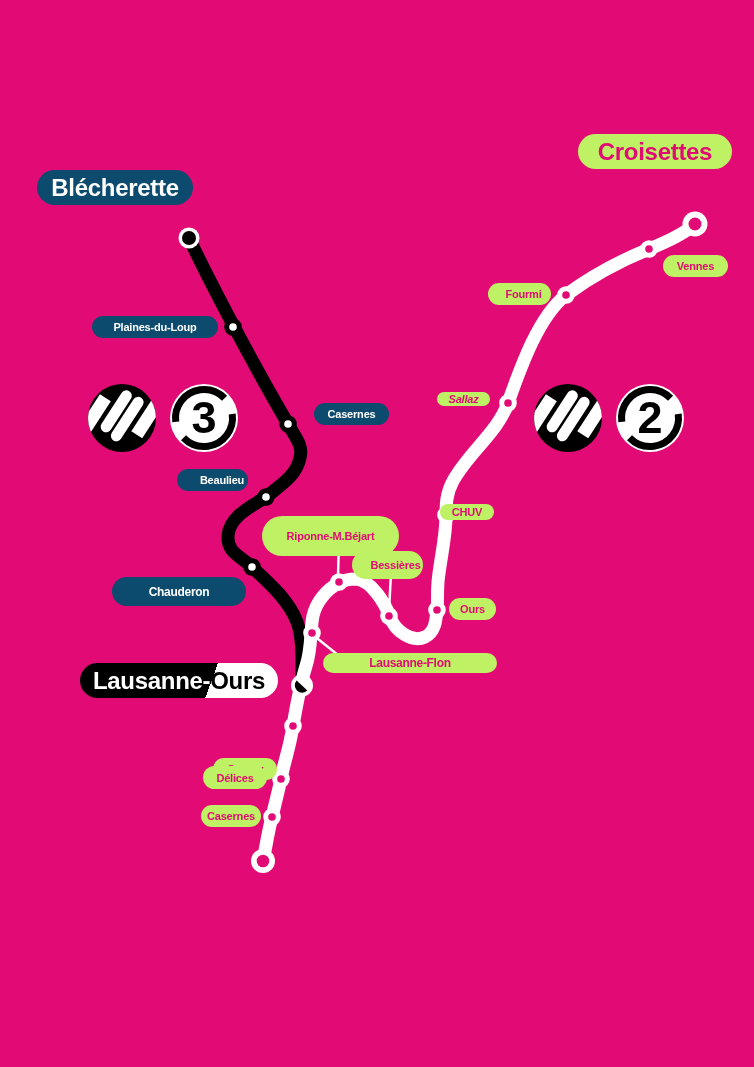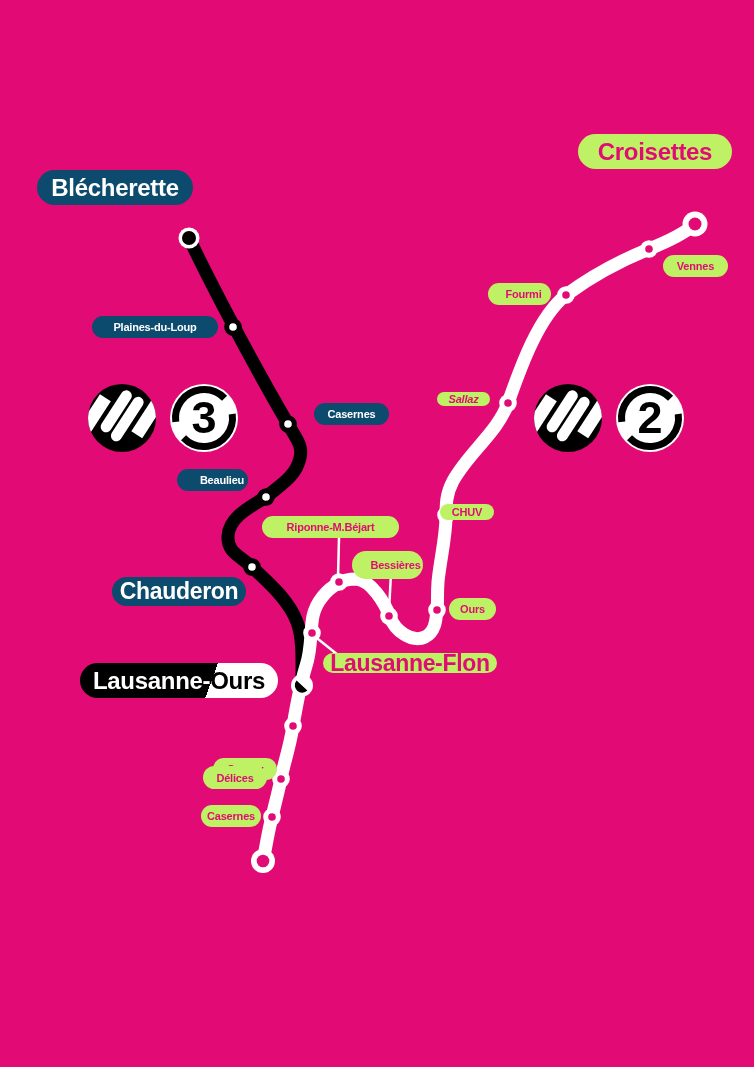--- a/index.html
+++ b/index.html
@@ -11,21 +11,21 @@
   svg.map { position:absolute; left:0; top:0; }
   .pill {
     position:absolute; box-sizing:border-box;
     display:flex; align-items:center; justify-content:center;
     border-radius:999px; font-weight:700; white-space:nowrap;
     letter-spacing:-0.3px;
   }
   .pill.black { background:#0c4a6e; color:#fff; }
   .pill.white { background:#bef264; color:#E20B76; }
   .lg { font-size:24px; }
-  .md { font-size:23px; }
+  .md { font-size:12px; }
   .sm { font-size:11px; letter-spacing:-0.2px; }
   .pill.split {
     background:linear-gradient(110deg,#000 0 65.5%,#fff 65.5%);
   }
   .pill.split .seg-left  { color:#fff; }
   .pill.split .seg-right { color:#000; }
   .badge-num {
     position:absolute; width:60px; height:60px;
     display:flex; align-items:center; justify-content:center;
     font-weight:700; font-size:45px; color:#000;
@@ -156,20 +156,20 @@
     <span class="seg-left">Lausanne-</span>
       <span class="seg-right">Ours</span>
   </div>
 
   <div class="pill white lg" style="left:578px; top:134px; width:154px; height:35px;">Croisettes</div>
   <div class="pill white sm" style="left:663px; top:255px; width:65px; height:22px;">Vennes</div>
   <div class="pill white sm" style="left:488px; top:283px; width:63px; height:22px;padding-left:8px;">Fourmi</div>
   <div class="pill white sm" style="left:437px; top:392px; width:53px; height:14px;font-style:italic;">Sallaz</div>
   <div class="pill white sm" style="left:440px; top:504px; width:54px; height:16px;">CHUV</div>
   <div class="pill white sm" style="left:449px; top:598px; width:47px; height:22px;">Ours</div>
-  <div class="pill white sm" style="left:262px; top:516px; width:137px; height:22px;">Riponne-M.Béjart</div>
+  <div class="pill white sm" style="left:262px; top:516px; width:137px; height:40px;">Riponne-M.Béjart</div>
   <div class="pill white sm" style="left:352px; top:551px; width:71px; height:28px;padding-left:16px;">Bessières</div>
   <div class="pill white md" style="left:323px; top:653px; width:174px; height:20px;">Lausanne-Flon</div>
   <div class="pill white sm" style="left:213px; top:714px; width:64px; height:22px;margin-top:44px;">Grancy</div>
   <div class="pill white sm" style="left:203px; top:766px; width:64px; height:23px;">Délices</div>
   <div class="pill white sm" style="left:201px; top:805px; width:60px; height:22px;">Casernes</div>
 
 </div>
 
 </body></html>

